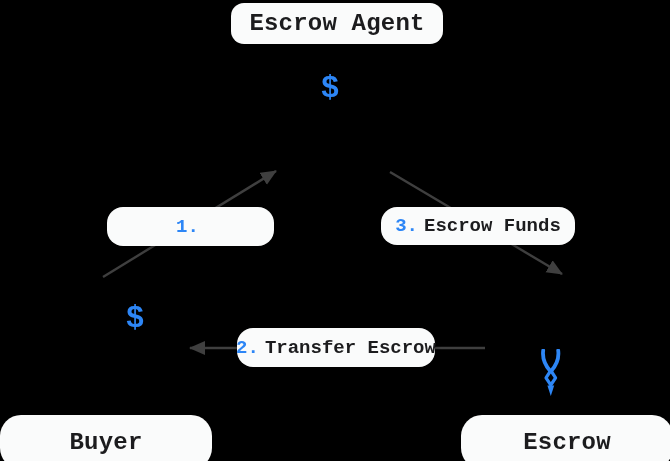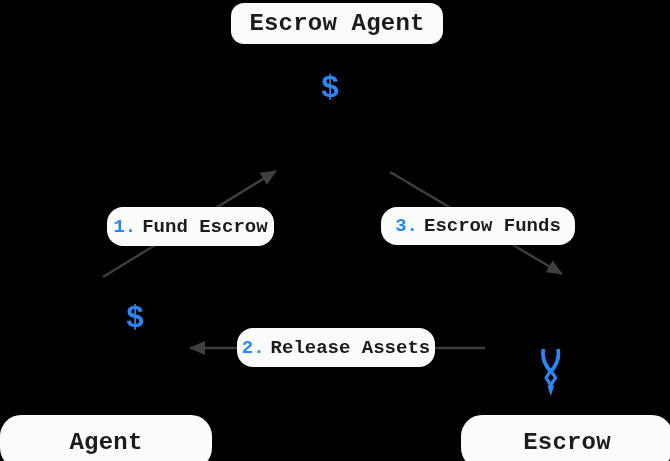--- a/index.html
+++ b/index.html
@@ -61,33 +61,32 @@
     </defs>
     <line x1="103" y1="277" x2="276" y2="171" stroke="#3f3f3f" stroke-width="2.4" marker-end="url(#head)"></line>
     <line x1="485" y1="348" x2="190" y2="348" stroke="#3f3f3f" stroke-width="2.4" marker-end="url(#head)"></line>
     <line x1="390" y1="172" x2="562" y2="274" stroke="#3f3f3f" stroke-width="2.4" marker-end="url(#head)"></line>
   </svg>
 
   <div class="node node-escrow">
     <span>Escrow Agent</span>
   </div>
   <div class="node node-buyer">
-    <span>Agent</span>
+    <span>Buyer</span>
   </div>
   <div class="node node-seller">
     <span>Escrow</span>
   </div>
 
   <div class="step step-1">
     <span class="num">1.</span>
-    <span>Fund Escrow</span>
   </div>
   <div class="step step-2">
     <span class="num">2.</span>
-    <span>Release Assets</span>
+    <span>Transfer Escrow</span>
   </div>
   <div class="step step-3">
     <span class="num">3.</span>
     <span>Escrow Funds</span>
   </div>
 
   <div class="dollar dollar-escrow">$</div>
   <div class="dollar dollar-buyer">$</div>
 
   <svg class="asset-icon" width="22" height="48" viewBox="0 0 22 48">

